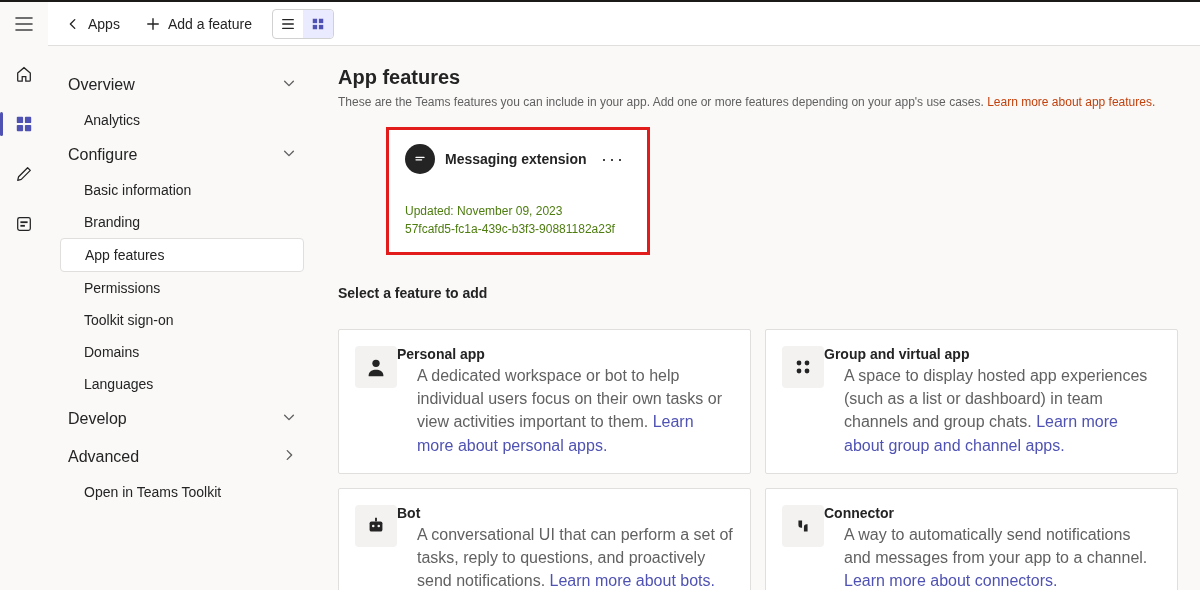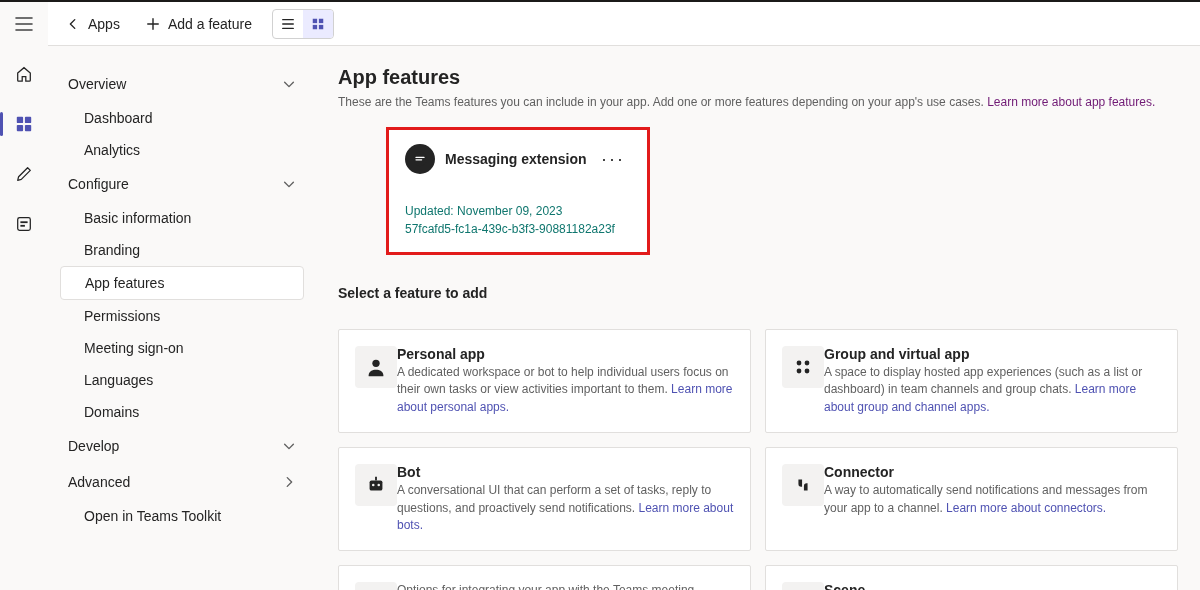--- a/index.html
+++ b/index.html
@@ -24,45 +24,45 @@
   .right-of-rail { flex:1; display:flex; flex-direction:column; min-width:0; }
 
   
   .body-row { flex:1; display:flex; min-height:0; }
 
   
   .sidebar { width:268px; background:#faf9f8; padding: 20px 12px 8px 12px; overflow-y:auto; }
   .brand { display:flex; align-items:center; gap:10px; padding: 4px 6px 18px 4px; }
   .brand-logo { width:36px; height:36px; background:#fff; border:1px solid #e1dfdd; border-radius:4px; display:flex; align-items:center; justify-content:center; color:#2266e3; }
   .brand-name { font-weight:700; font-size:18px; }
-  .section-head { display:flex; align-items:center; justify-content:space-between; padding: 10px 8px; cursor:pointer; font-size:14px; color:#242424; }
+  .section-head { display:flex; justify-content:space-between; padding: 10px 8px; cursor:pointer; font-size:16px; color:#242424; }
   .section-head svg { color:#616161; }
   .nav-item { display:block; padding: 8px 8px 8px 24px; font-size:14px; color:#242424; cursor:pointer; border-radius:4px; }
   .nav-item.selected { background:#fff; border:1px solid #e1dfdd; border-radius:4px; }
 
   
   .main { flex:1; overflow-y:auto; background:#faf9f8; padding: 20px 22px 30px 22px; }
   .main h1 { font-size:20px; font-weight:700; margin:0 0 6px 0; }
   .subline { font-size:12px; color:#616161; margin-bottom:18px; }
-  .subline a { color:#701a75; text-decoration:none; }
+  .subline a { color:#c2410c; text-decoration:none; }
 
   .existing-card { width:264px; border:3px solid #e21b1b; background:#fff; padding:14px 16px 14px 16px; margin-bottom:30px;margin-left:48px; }
   .existing-card .row1 { display:flex; align-items:center; }
   .existing-card .chat-icon { width:30px; height:30px; border-radius:50%; background:#242424; color:#fff; display:flex; align-items:center; justify-content:center; font-size:14px; }
   .existing-card .title { font-weight:700; font-size:14px; margin-left:10px; flex:1; }
   .existing-card .more { font-size:18px; letter-spacing:2px; cursor:pointer; color:#242424; background:none; border:none; }
-  .existing-card .meta { margin-top:28px; font-size:12px; color:#0f766e; line-height:1.5; }
+  .existing-card .meta { margin-top:28px; font-size:12px; color:#4d7c0f; line-height:1.5; }
 
   .select-head { font-weight:700; font-size:14px; margin-bottom:28px; }
   .cards-grid { display:grid; grid-template-columns: 1fr 1fr; gap:14px; }
   .feature-card { background:#fff; border:1px solid #e1dfdd; border-radius:2px; padding:16px; display:flex; cursor:pointer; }
   .fc-icon { width:42px; height:42px; background:#f3f2f1; border-radius:4px; display:flex; align-items:center; justify-content:center; flex-shrink:0; color:#242424; }
   .fc-body { flex:1; min-width:0; }
   .fc-title { font-size:14px; font-weight:700; margin-bottom:2px; }
-  .fc-desc { font-size:12px; color:#616161; line-height:1.45; }
+  .fc-desc { font-size:16px; color:#616161; line-height:1.45;margin-left:20px; }
   .fc-desc a { color:#4f52b2; text-decoration:none; }
 
   .chev { transition: transform .15s; }
   .chev.right { transform: rotate(-90deg); }
 
   
   .main::-webkit-scrollbar, .sidebar::-webkit-scrollbar { width:8px; }
   .main::-webkit-scrollbar-thumb, .sidebar::-webkit-scrollbar-thumb { background:#c8c6c4; border-radius:4px; }
 </style>
 </head>
@@ -141,35 +141,34 @@
 
       <div class="sidebar">
 
         <div id="nav-root">
             <div class="section-head">
               <span>Overview</span>
               <svg width="14" height="14" viewBox="0 0 16 16" class="chev">
                 <path d="M3 6l5 5 5-5" stroke="currentColor" stroke-width="1.6" fill="none" stroke-linecap="round" stroke-linejoin="round"></path>
               </svg>
             </div>
-            <div class="nav-item">Dashboard</div>
             <div class="nav-item">Analytics</div>
             <div class="section-head">
               <span>Configure</span>
               <svg width="14" height="14" viewBox="0 0 16 16" class="chev">
                 <path d="M3 6l5 5 5-5" stroke="currentColor" stroke-width="1.6" fill="none" stroke-linecap="round" stroke-linejoin="round"></path>
               </svg>
             </div>
             <div class="nav-item">Basic information</div>
             <div class="nav-item">Branding</div>
             <div class="nav-item selected">App features</div>
             <div class="nav-item">Permissions</div>
-            <div class="nav-item">Meeting sign-on</div>
+            <div class="nav-item">Toolkit sign-on</div>
+            <div class="nav-item">Domains</div>
             <div class="nav-item">Languages</div>
-            <div class="nav-item">Domains</div>
             <div class="section-head">
               <span>Develop</span>
               <svg width="14" height="14" viewBox="0 0 16 16" class="chev">
                 <path d="M3 6l5 5 5-5" stroke="currentColor" stroke-width="1.6" fill="none" stroke-linecap="round" stroke-linejoin="round"></path>
               </svg>
             </div>
             <div class="section-head">
               <span>Advanced</span>
               <svg width="14" height="14" viewBox="0 0 16 16" class="chev right">
                 <path d="M3 6l5 5 5-5" stroke="currentColor" stroke-width="1.6" fill="none" stroke-linecap="round" stroke-linejoin="round"></path>

